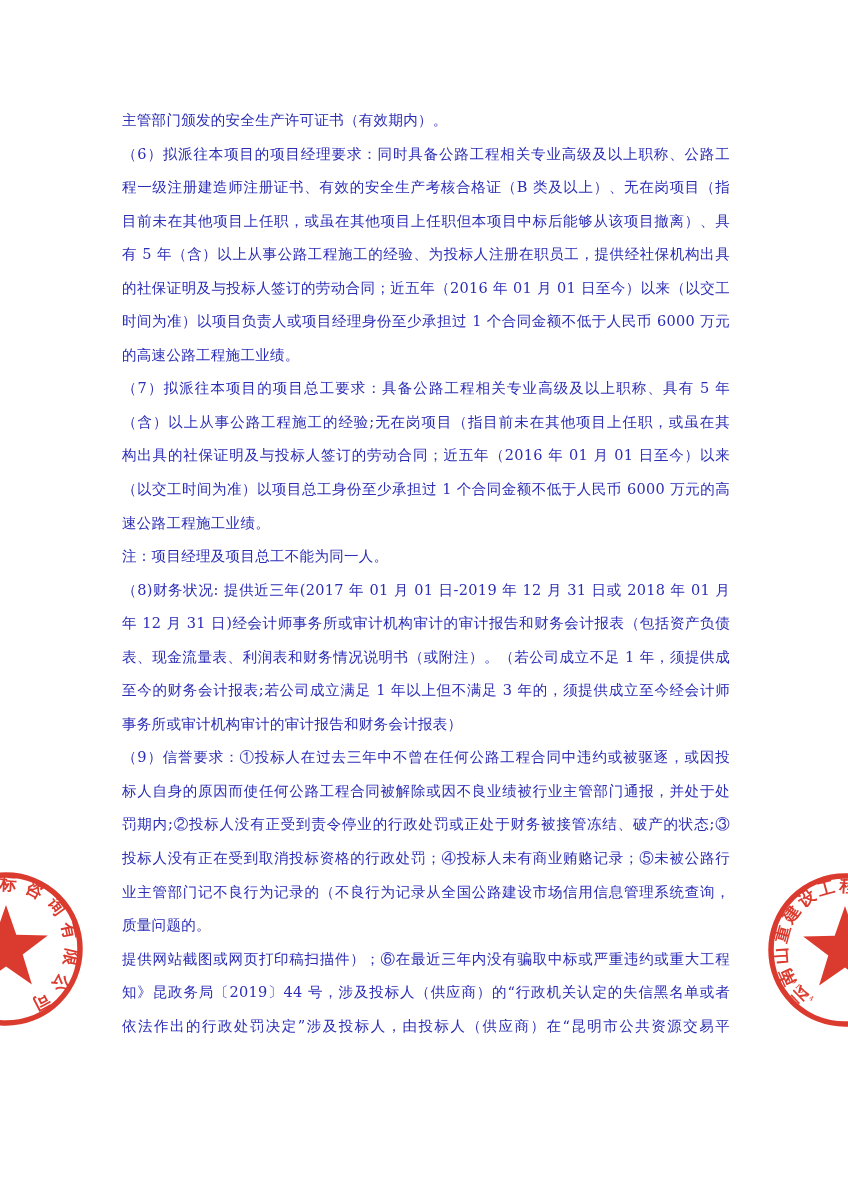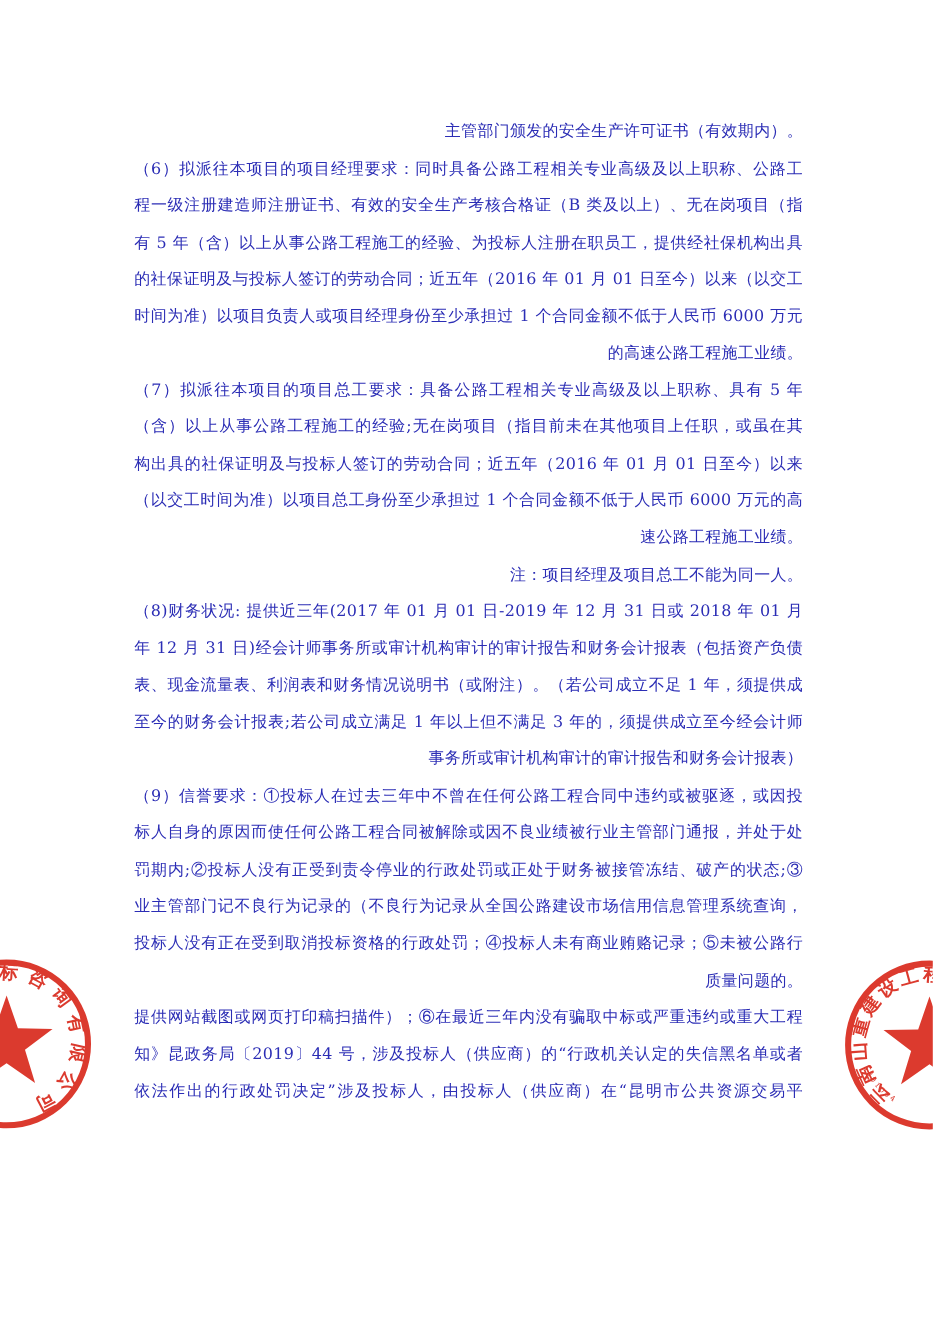--- a/index.html
+++ b/index.html
@@ -19,21 +19,21 @@
     left:122px;top:104px;width:608px;
     color:#2b2db5;
     font-size:14.5px;
     letter-spacing:0.3px;
     word-break:break-all;
   }
   .line{
     height:33.55px;
     line-height:33.55px;
     overflow:hidden;
-    text-align:right;
+    text-align:left;
   }
   .line.fill{
     text-align:justify;
     text-align-last:justify;
     text-justify:inter-character;
   }
   .stamp{
     position:absolute;
     opacity:0.92;
   }
@@ -50,40 +50,41 @@
 </style>
 </head>
 <body>
 
 <div class="page">
 
   <div class="text-block">
       <div class="line">主管部门颁发的安全生产许可证书（有效期内）。</div>
       <div class="line fill">（6）拟派往本项目的项目经理要求：同时具备公路工程相关专业高级及以上职称、公路工</div>
       <div class="line fill">程一级注册建造师注册证书、有效的安全生产考核合格证（B 类及以上）、无在岗项目（指</div>
+      <div class="line fill">目前未在其他项目上任职，或虽在其他项目上任职但本项目中标后能够从该项目撤离）、具</div>
       <div class="line fill">有 5 年（含）以上从事公路工程施工的经验、为投标人注册在职员工，提供经社保机构出具</div>
       <div class="line fill">的社保证明及与投标人签订的劳动合同；近五年（2016 年 01 月 01 日至今）以来（以交工</div>
       <div class="line fill">时间为准）以项目负责人或项目经理身份至少承担过 1 个合同金额不低于人民币 6000 万元</div>
       <div class="line">的高速公路工程施工业绩。</div>
       <div class="line fill">（7）拟派往本项目的项目总工要求：具备公路工程相关专业高级及以上职称、具有 5 年</div>
       <div class="line fill">（含）以上从事公路工程施工的经验;无在岗项目（指目前未在其他项目上任职，或虽在其</div>
       <div class="line fill">构出具的社保证明及与投标人签订的劳动合同；近五年（2016 年 01 月 01 日至今）以来</div>
       <div class="line fill">（以交工时间为准）以项目总工身份至少承担过 1 个合同金额不低于人民币 6000 万元的高</div>
       <div class="line">速公路工程施工业绩。</div>
       <div class="line">注：项目经理及项目总工不能为同一人。</div>
       <div class="line fill">（8)财务状况: 提供近三年(2017 年 01 月 01 日-2019 年 12 月 31 日或 2018 年 01 月 01 日-2020</div>
       <div class="line fill">年 12 月 31 日)经会计师事务所或审计机构审计的审计报告和财务会计报表（包括资产负债</div>
       <div class="line fill">表、现金流量表、利润表和财务情况说明书（或附注）。（若公司成立不足 1 年，须提供成立</div>
       <div class="line fill">至今的财务会计报表;若公司成立满足 1 年以上但不满足 3 年的，须提供成立至今经会计师</div>
       <div class="line">事务所或审计机构审计的审计报告和财务会计报表）</div>
       <div class="line fill">（9）信誉要求：①投标人在过去三年中不曾在任何公路工程合同中违约或被驱逐，或因投</div>
       <div class="line fill">标人自身的原因而使任何公路工程合同被解除或因不良业绩被行业主管部门通报，并处于处</div>
       <div class="line fill">罚期内;②投标人没有正受到责令停业的行政处罚或正处于财务被接管冻结、破产的状态;③</div>
+      <div class="line fill">投标人没有正在受到取消投标资格的行政处罚；④投标人未有商业贿赂记录；⑤未被公路行</div>
       <div class="line fill">业主管部门记不良行为记录的（不良行为记录从全国公路建设市场信用信息管理系统查询，</div>
-      <div class="line fill">投标人没有正在受到取消投标资格的行政处罚；④投标人未有商业贿赂记录；⑤未被公路行</div>
       <div class="line">质量问题的。</div>
       <div class="line fill">提供网站截图或网页打印稿扫描件）；⑥在最近三年内没有骗取中标或严重违约或重大工程</div>
       <div class="line fill">知》昆政务局〔2019〕44 号，涉及投标人（供应商）的“行政机关认定的失信黑名单或者</div>
       <div class="line fill">依法作出的行政处罚决定”涉及投标人，由投标人（供应商）在“昆明市公共资源交易平</div>
     </div>
 
   <svg class="stamp stamp-left" viewBox="0 0 170 170" xmlns="http://www.w3.org/2000/svg">
     <circle cx="85" cy="85" r="74" fill="none" stroke="#d92a1d" stroke-width="5.5"></circle>
     <polygon fill="#d92a1d" points="85,41 95.3,70.8 126.8,71.4 101.7,90.4 110.9,120.6 85,102.6 59.1,120.6 68.3,90.4 43.2,71.4 74.7,70.8"></polygon>
     <defs>

